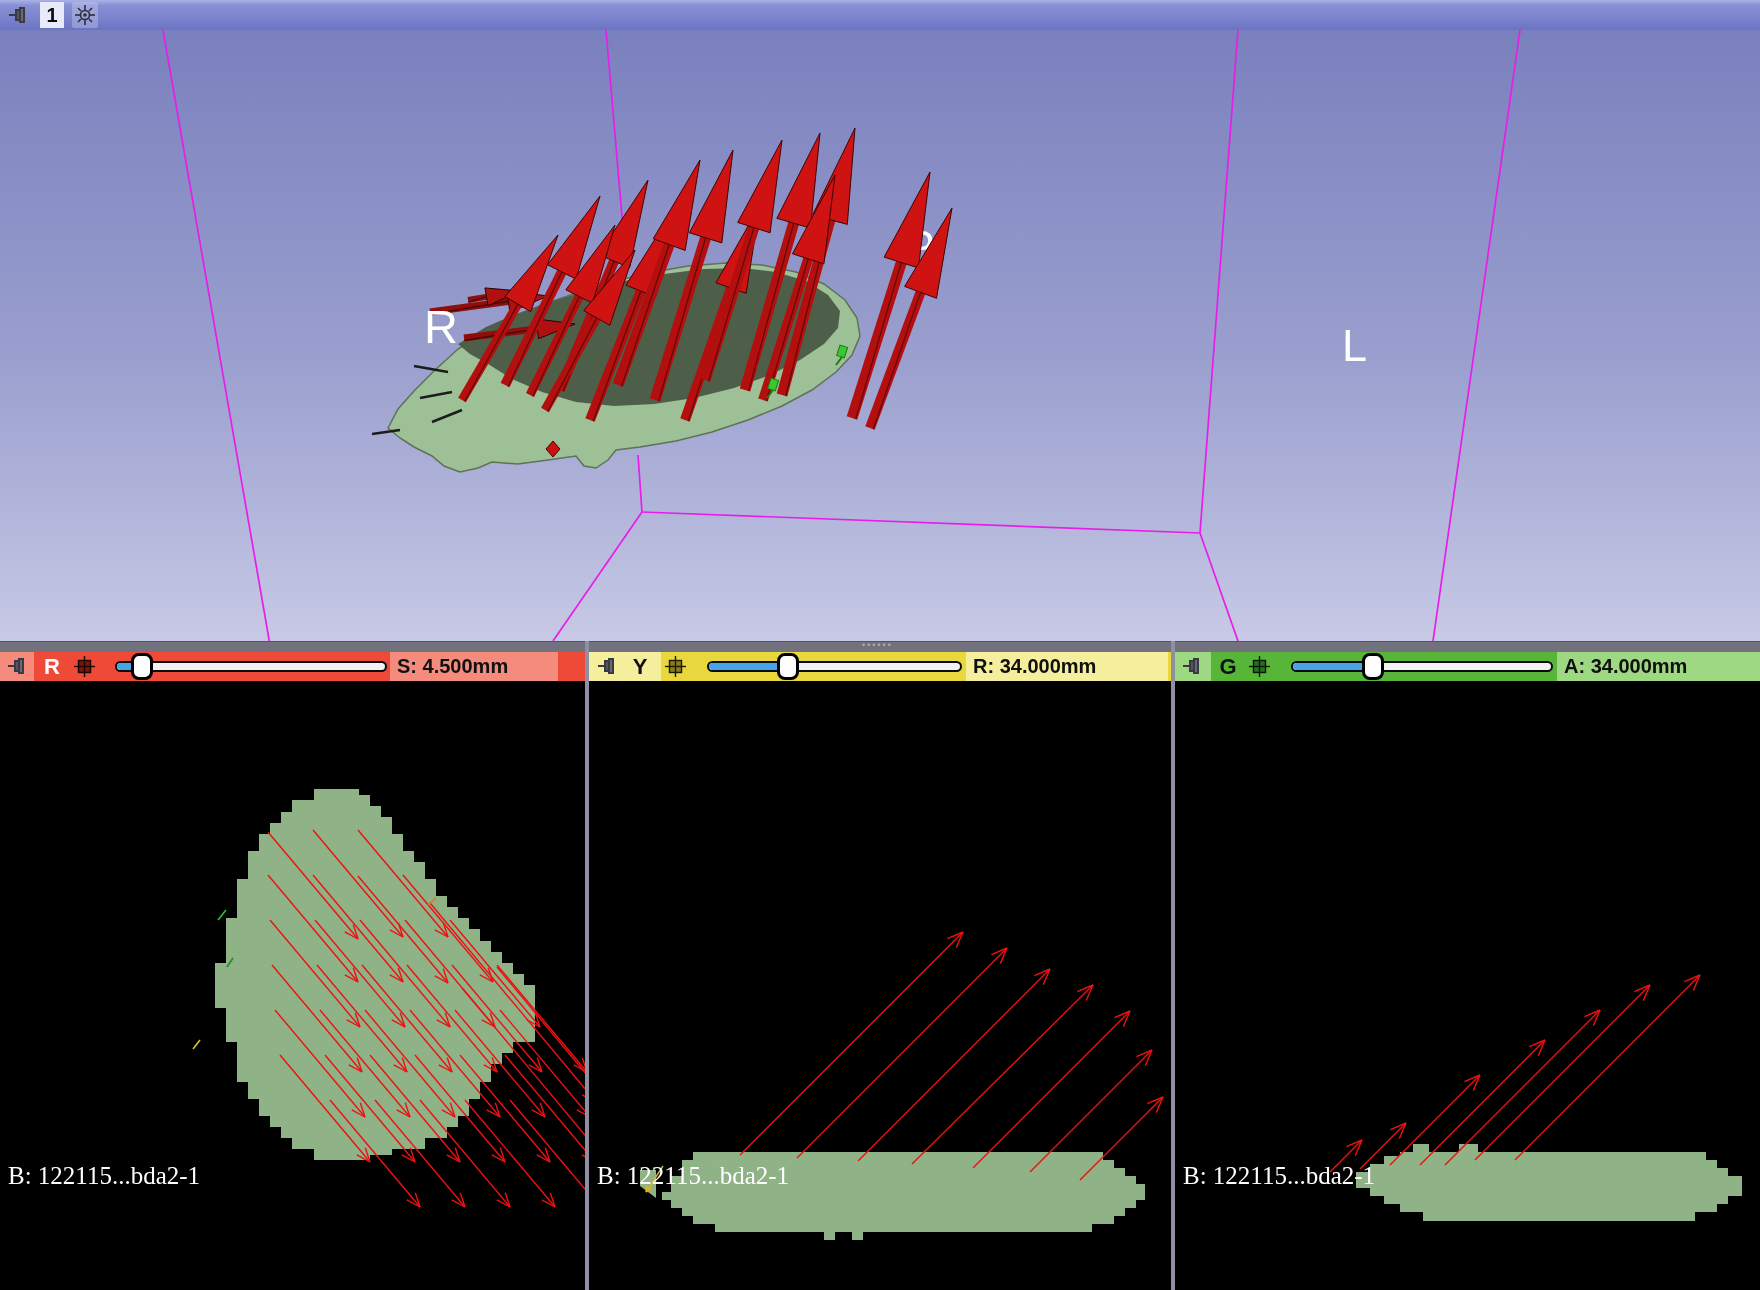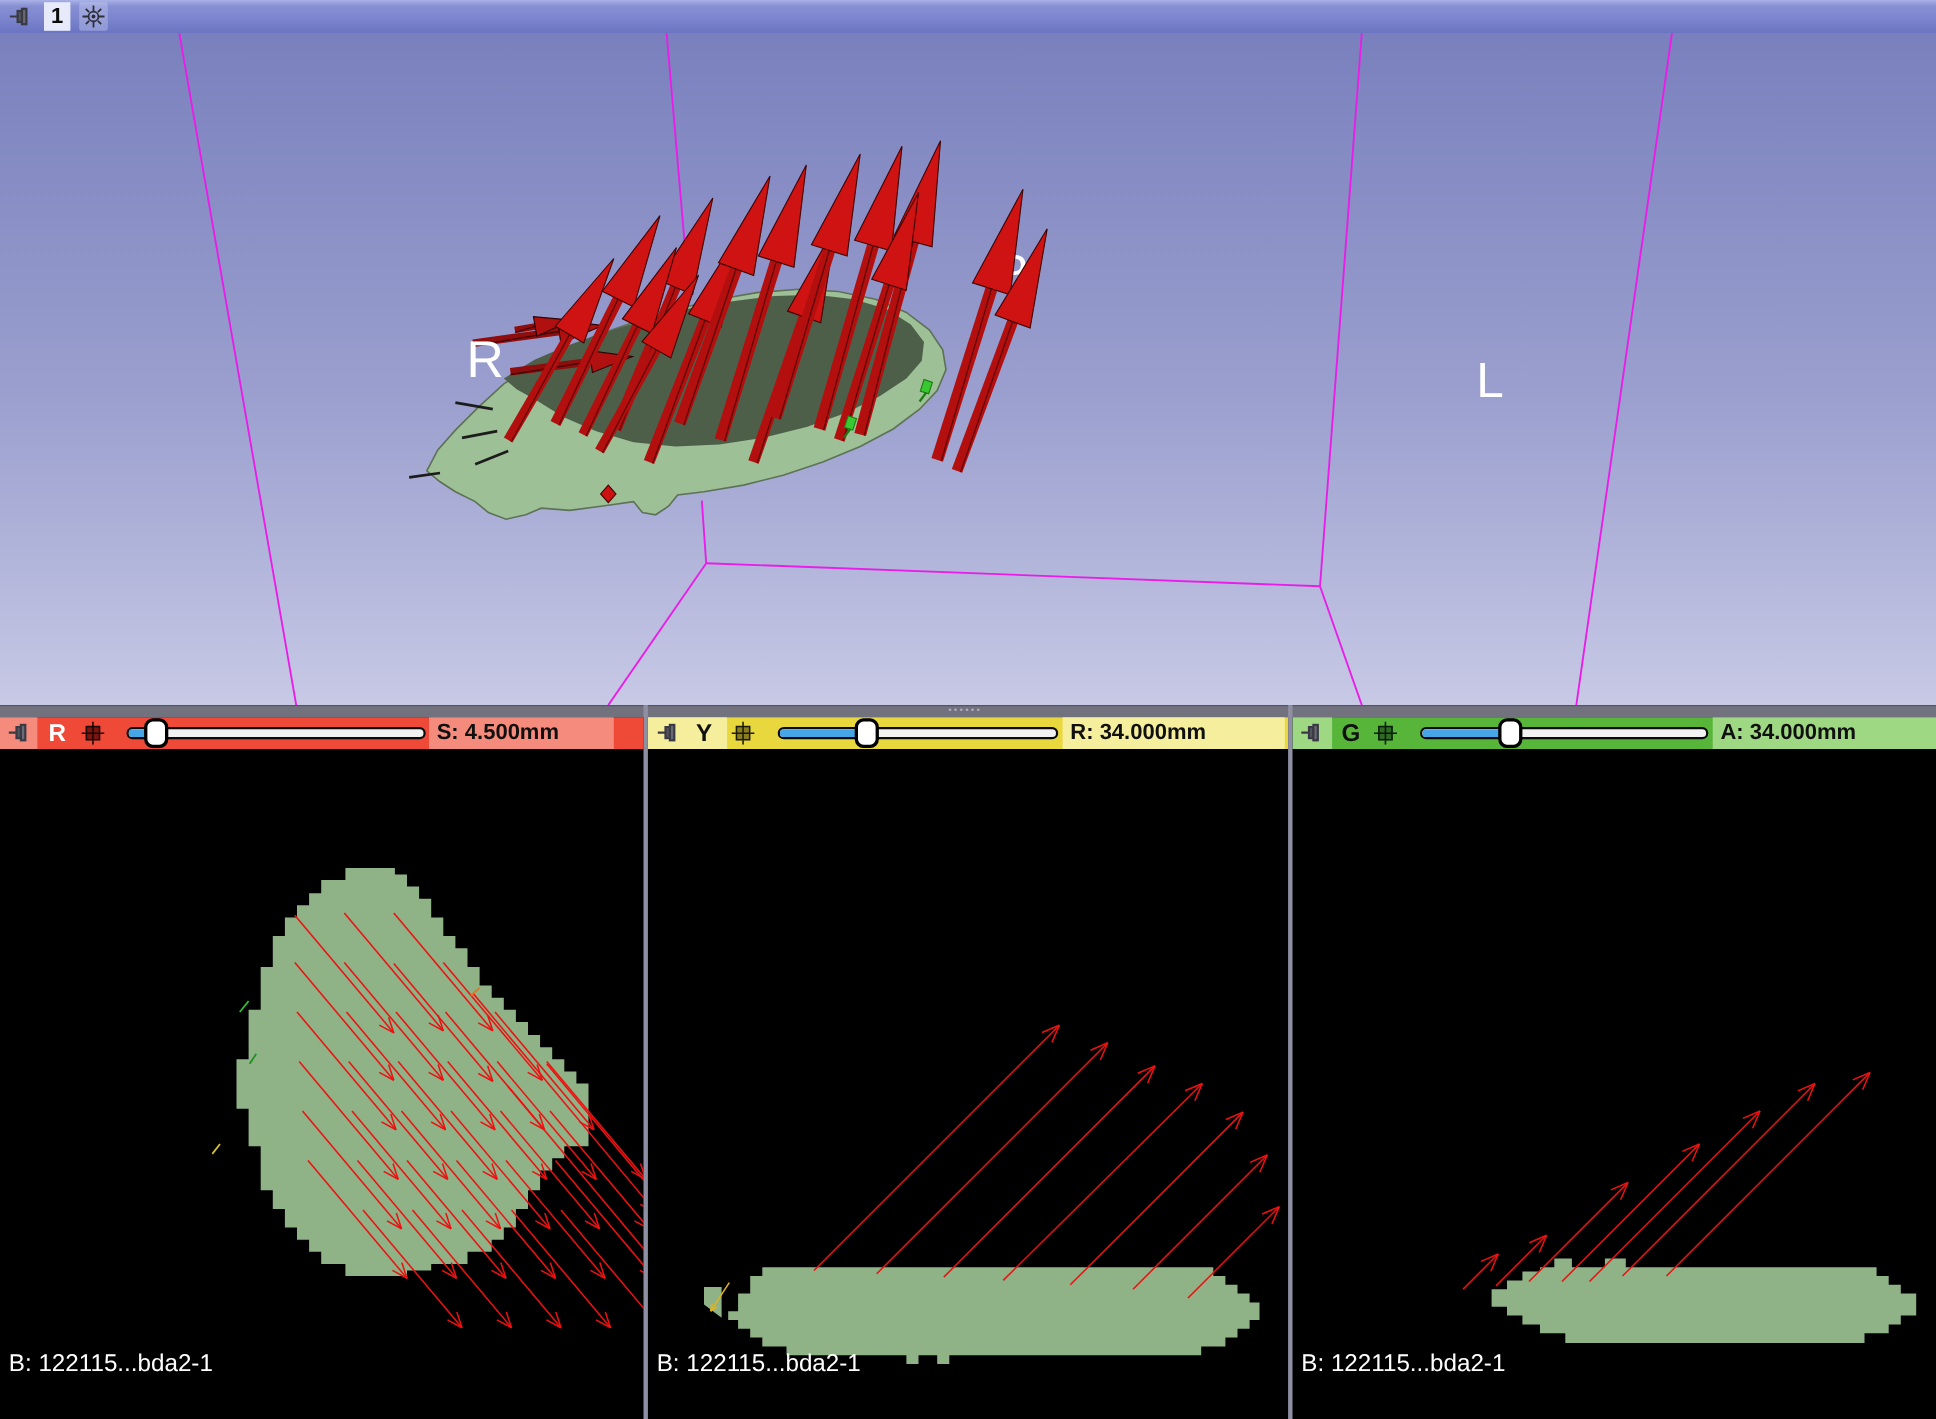--- a/index.html
+++ b/index.html
@@ -35,22 +35,22 @@
   .gfill{position:absolute;left:0;top:0;height:100%;background:#45a5e6;}
   .handle{position:absolute;top:1px;width:22px;height:27px;background:#fff;border:3px solid #000;
     border-radius:8px;box-sizing:border-box;}
   .val{position:absolute;top:0;height:29px;line-height:29px;font-size:20px;font-weight:700;color:#101010;
     padding-left:7px;white-space:nowrap;}
   .svicon{position:absolute;top:4px;width:21px;height:21px;}
   .pinwrap{position:absolute;top:4px;}
   
   #blackbase{position:absolute;left:0;top:681px;width:1760px;height:609px;background:#000;}
   .slicesvg{position:absolute;top:681px;height:609px;display:block;background:#000;}
-  .cornerlabel{position:absolute;top:1226px;color:#fff;font-family:Liberation Sans, sans-serif;
-    font-size:22px;z-index:6;}
+  .cornerlabel{position:absolute;top:1162px;color:#fff;font-family:Liberation Serif, serif;
+    font-size:25px;z-index:6;}
 </style>
 </head>
 <body>
 
 <div id="stage">
 
   <div id="bar3d">
     <span class="pin" style="margin-left:8px">
       <svg viewBox="0 0 20 20" width="20" height="20">
           <g stroke="#3a3a44" stroke-width="2" fill="#55555f">

